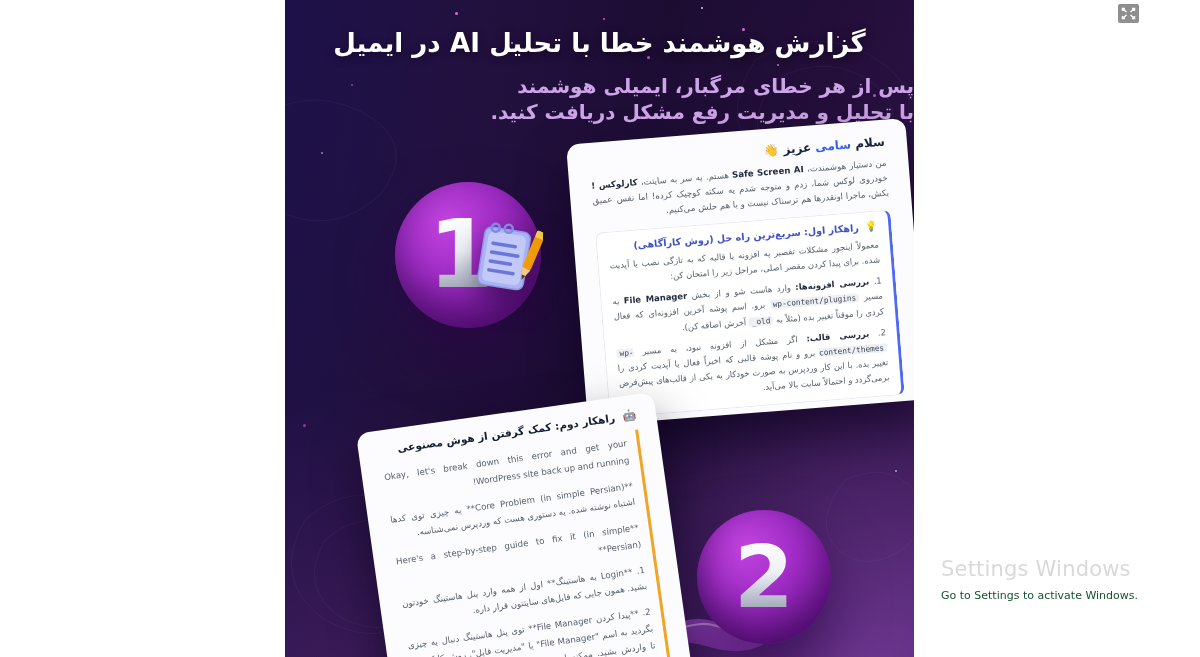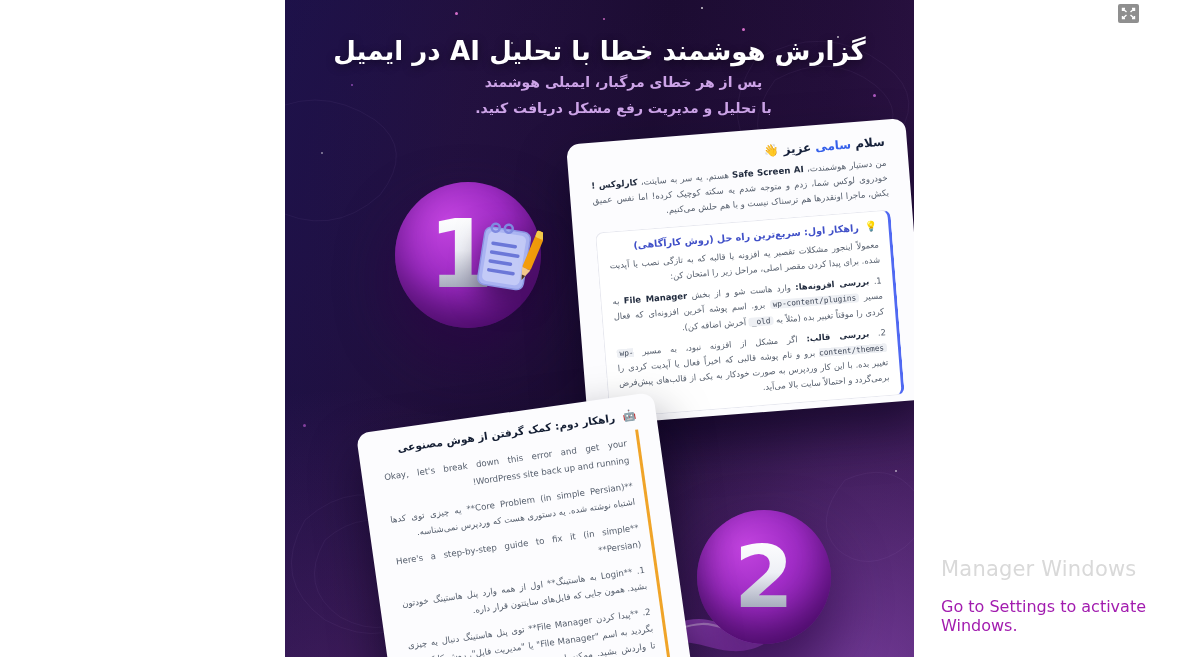--- a/index.html
+++ b/index.html
@@ -16,25 +16,25 @@
       radial-gradient(circle at 8% 108%, rgba(140,60,175,.30) 0%, rgba(140,60,175,0) 35%),
       radial-gradient(circle at 55% 30%, rgba(40,16,70,.0) 0%, rgba(15,6,30,.35) 100%),
       linear-gradient(100deg,#221557 0%,#251244 26%,#1e0d35 52%,#27103f 76%,#381753 100%);
   }
   .contours{position:absolute;inset:0;pointer-events:none;}
   .star{position:absolute;border-radius:50%;}
   
   .hero-title{
     position:absolute;top:28px;left:0;width:100%;text-align:center;
     color:#ffffff;font-size:26px;font-weight:bold;letter-spacing:.2px;
-    direction:rtl;text-shadow:0 2px 10px rgba(0,0,0,.45);margin-top:8px;
+    direction:rtl;text-shadow:0 2px 10px rgba(0,0,0,.45);
   }
   .hero-sub{
-    position:absolute;left:0;width:100%;text-align:center;direction:rtl;
-    color:#cda4e8;font-size:14px;font-weight:bold;margin-left:24px;
+    position:absolute;left:0;width:100%;direction:rtl;
+    color:#cda4e8;font-size:20px;font-weight:bold;
   }
   .hero-sub.l1{top:74px;} .hero-sub.l2{top:100px;}
   
   .step-circle{
     position:absolute;border-radius:50%;
     background:radial-gradient(circle at 36% 28%, #c143de 0%, #a02cc6 40%, #731796 78%, #5a1078 100%);
     box-shadow:0 26px 55px rgba(45,5,70,.65), inset 0 -18px 35px rgba(30,0,55,.45);
     display:flex;align-items:center;justify-content:center;
   }
   .step-circle .num{
@@ -83,21 +83,21 @@
   .quote p{font-size:8.6px;line-height:1.95;text-align:justify;margin-top:9px;color:#565f6d;}
   .quote p:first-child{margin-top:2px;}
   
   .fs-btn{
     position:absolute;left:1118px;top:4px;width:21px;height:19px;border:0;
     background:#8f8f8f;border-radius:2px;padding:0;cursor:pointer;
     display:flex;align-items:center;justify-content:center;
   }
   .watermark{position:absolute;left:941px;top:557px;text-align:left;pointer-events:none;}
   .watermark .wm1{font-size:21px;color:#d9d9d9;font-weight:400;letter-spacing:.2px;}
-  .watermark .wm2{font-size:16px;color:#a21caf;margin-top:16px;}
+  .watermark .wm2{font-size:11px;color:#14532d;margin-top:8px;}
 </style>
 </head>
 <body>
 
 <div class="poster">
 
   <svg class="contours" width="629" height="657" viewBox="0 0 629 657">
     <g fill="none" stroke="#d8b4fe" stroke-opacity="0.055" stroke-width="1">
       <path d="M470,60 q70,-40 130,5 q45,35 5,80 q-55,50 -125,18 q-50,-40 -10,-103z"></path>
       <path d="M490,80 q55,-30 100,5 q35,28 2,62 q-45,40 -100,14 q-38,-32 -2,-81z"></path>
@@ -206,15 +206,15 @@
     <g stroke="#ffffff" stroke-width="1.4" fill="none">
       <path d="M5.5,5 L1.5,1.5 M1.5,4 L1.5,1.5 L4,1.5"></path>
       <path d="M9.5,5 L13.5,1.5 M11,1.5 L13.5,1.5 L13.5,4"></path>
       <path d="M5.5,8 L1.5,11.5 M1.5,9 L1.5,11.5 L4,11.5"></path>
       <path d="M9.5,8 L13.5,11.5 M11,11.5 L13.5,11.5 L13.5,9"></path>
     </g>
   </svg>
 </button>
 
 <div class="watermark">
-  <div class="wm1">Manager Windows</div>
+  <div class="wm1">Settings Windows</div>
   <div class="wm2">Go to Settings to activate Windows.</div>
 </div>
 
 </body></html>

